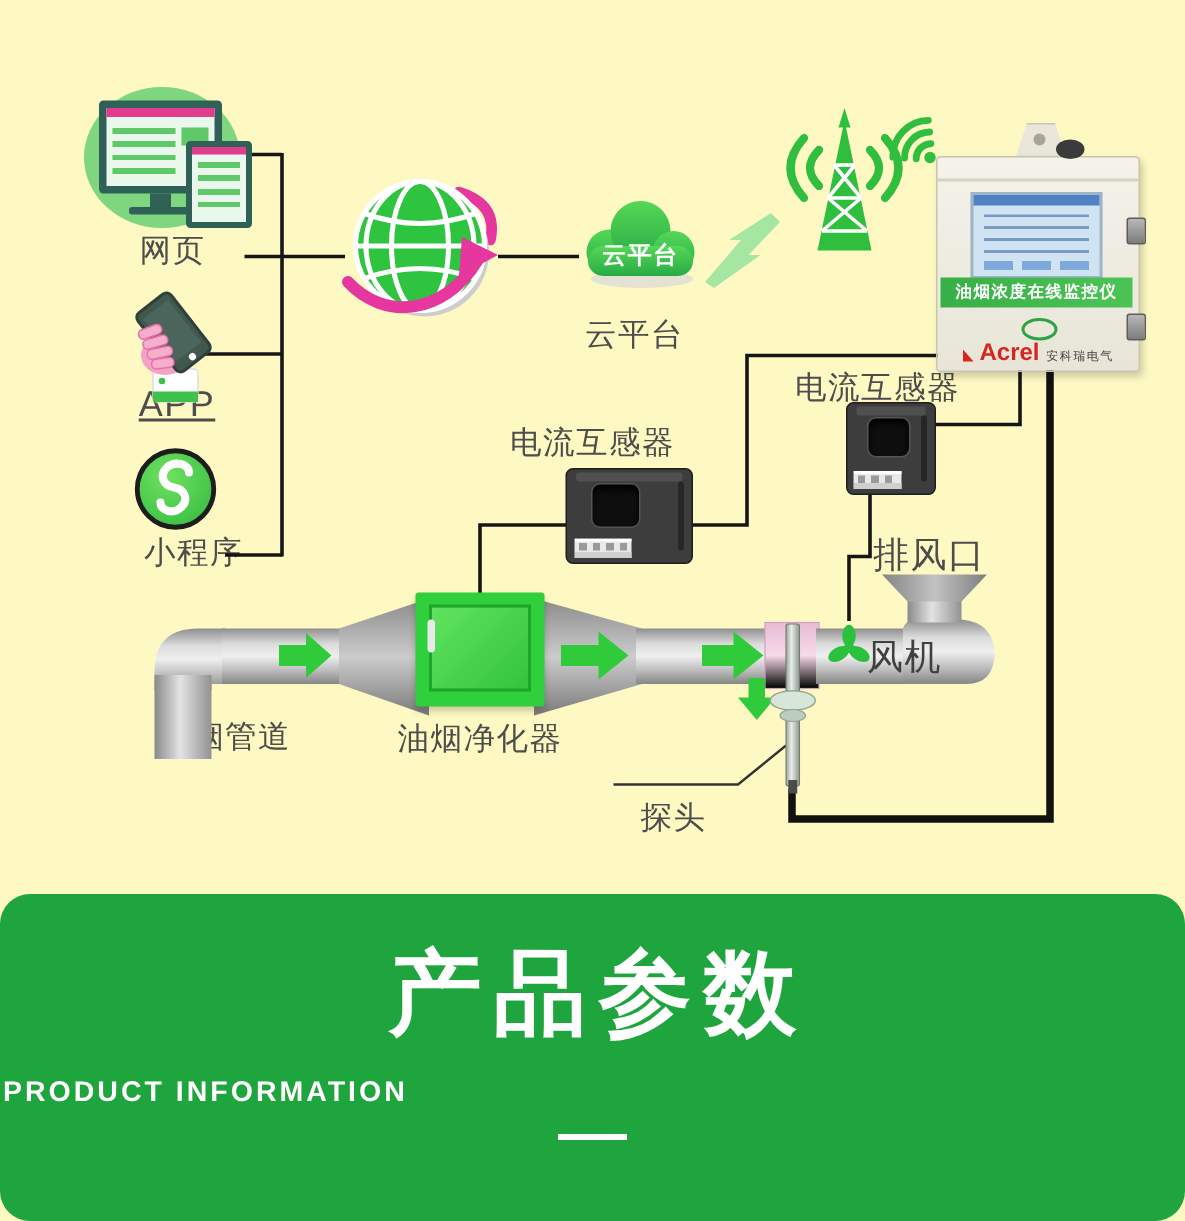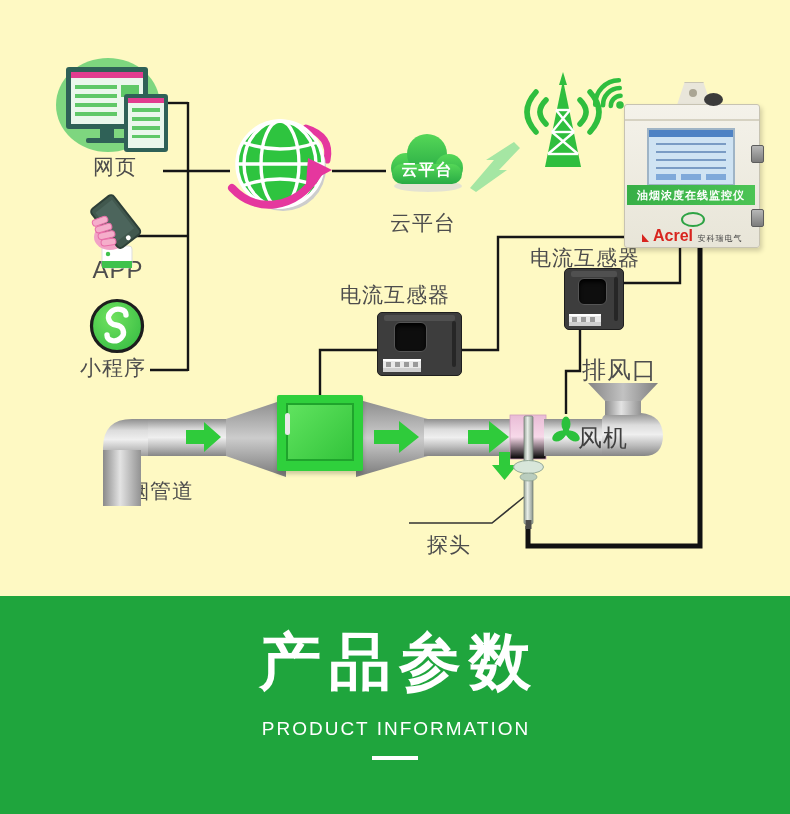--- a/index.html
+++ b/index.html
@@ -61,24 +61,24 @@
   .ct .side{position:absolute;right:5px;top:8px;bottom:8px;width:4px;background:#262626;border-radius:2px;}
 
   
   .purifier{position:absolute;left:277px;top:395px;width:86px;height:76px;background:#2FD03C;border-radius:2px;z-index:2;
       box-shadow:0 3px 4px rgba(0,0,0,.2);}
   .purifier .door{position:absolute;left:9px;top:8px;right:9px;bottom:10px;background:linear-gradient(135deg,#60E35F,#33C43B);
       border:2px solid #1FA42C;}
   .purifier .handle{position:absolute;left:8px;top:18px;width:5px;height:22px;background:#E9E9E9;border-radius:3px;}
 
   
-  .footer{position:absolute;left:0;top:596px;width:790px;height:218px;background:#1FA53D;z-index:2;}
+  .footer{position:absolute;left:0;top:596px;width:790px;height:218px;background:#1FA53D;z-index:2;border-radius:20px;}
   .banner-title{margin-top:24px;text-align:center;color:#fff;font-size:62px;font-weight:bold;
       letter-spacing:8px;text-indent:8px;}
-  .banner-sub{margin-top:14px;text-align:center;color:#fff;font-size:19px;font-weight:400;letter-spacing:2px;text-indent:2px;}
+  .banner-sub{margin-top:14px;color:#fff;font-size:19px;font-weight:700;letter-spacing:2px;text-indent:2px;}
   .banner-line{width:46px;height:4px;background:#fff;margin:16px auto 0 auto;}
 </style>
 </head>
 <body>
 
 <div class="stage">
 
   <svg class="overlay" width="790" height="594" viewBox="0 0 790 594">
     <defs>
       <linearGradient id="pipeV" x1="0" y1="0" x2="0" y2="1">
@@ -197,35 +197,35 @@
         <circle cx="36" cy="50" r="2.4" fill="#ffffff"></circle>
       </g>
       <g fill="#F5AECB" stroke="#E86FA8" stroke-width="1">
         <rect x="12" y="26" width="16" height="6.5" rx="3.2" transform="rotate(-20 20 29)"></rect>
         <rect x="15" y="33" width="17" height="6.5" rx="3.2" transform="rotate(-16 23 36)"></rect>
         <rect x="18" y="40" width="17" height="6.5" rx="3.2" transform="rotate(-12 26 43)"></rect>
         <rect x="21" y="47" width="15" height="6.5" rx="3.2" transform="rotate(-8 28 50)"></rect>
       </g>
     </svg>
   </div>
-  <div class="lbl" style="left:73px;top:256px;width:90px;font-size:24px;">APP</div>
+  <div class="lbl" style="left:73px;top:256px;width:90px;font-size:24px;text-decoration:underline;">APP</div>
 
   <div class="node" style="left:88px;top:297px;">
     <svg width="58" height="58" viewBox="0 0 58 58">
       <defs>
         <radialGradient id="mpG" cx="0.4" cy="0.35" r="0.9">
           <stop offset="0" stop-color="#70E15F"></stop>
             <stop offset="1" stop-color="#2CB63E"></stop>
         </radialGradient>
       </defs>
       <circle cx="29" cy="29" r="25.5" fill="url(#mpG)" stroke="#1d1d1d" stroke-width="3.2"></circle>
       <path d="M38,18 C38,12 28,10 23,15 C18,20 21,27 28,28 C35,29 38,36 33,41 C28,46 19,44 19,38" fill="none" stroke="#ffffff" stroke-width="5.4" stroke-linecap="round"></path>
     </svg>
   </div>
-  <div class="lbl" style="left:68px;top:354px;width:90px;">小程序</div>
+  <div class="lbl" style="left:84px;top:354px;width:90px;">小程序</div>
 
   <div class="node" style="left:226px;top:112px;">
     <svg width="112" height="112" viewBox="0 0 112 112">
       <path d="M80,16 Q106,24 101,48" stroke="#E5379E" stroke-width="7" fill="none" stroke-linecap="round"></path>
       <circle cx="57" cy="56" r="43" fill="#CDCDCD"></circle>
       <circle cx="54" cy="52" r="43" fill="#2EC43F"></circle>
       <g stroke="#ffffff" stroke-width="3.4" fill="none">
         <circle cx="54" cy="52" r="43"></circle>
         <ellipse cx="54" cy="52" rx="19" ry="43"></ellipse>
         <ellipse cx="54" cy="52" rx="36" ry="43"></ellipse>
@@ -328,20 +328,21 @@
 
   <div class="lbl" style="left:582px;top:354px;width:72px;font-size:24px;">排风口</div>
   <div class="lbl" style="left:578px;top:422px;width:42px;font-size:24px;color:#3f3f3f;z-index:2;">风机</div>
 
   <div class="purifier">
     <div class="door"></div>
     <div class="handle"></div>
   </div>
 
   <div class="lbl" style="left:100px;top:477px;width:100px;">排烟管道</div>
+  <div class="lbl" style="left:263px;top:478px;width:114px;">油烟净化器</div>
   <div class="lbl" style="left:424px;top:531px;width:50px;">探头</div>
 
   <div class="footer">
     <div class="banner-title">产品参数</div>
     <div class="banner-sub">PRODUCT INFORMATION</div>
     <div class="banner-line"></div>
   </div>
 
 </div>
 

